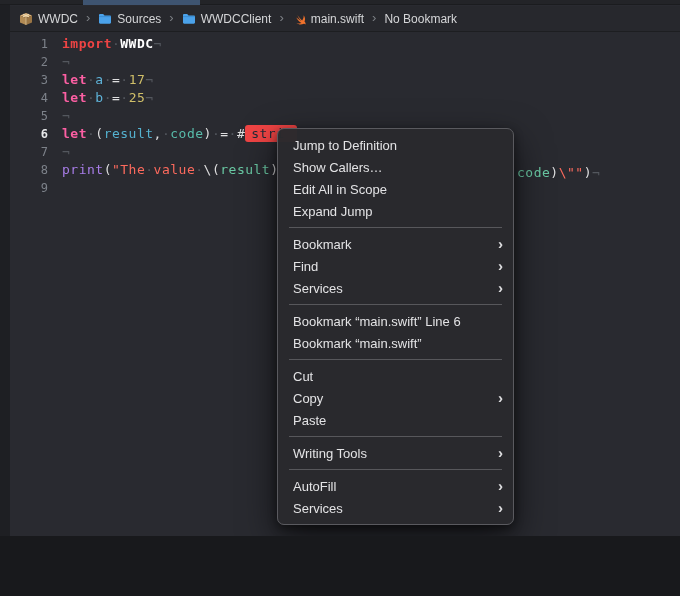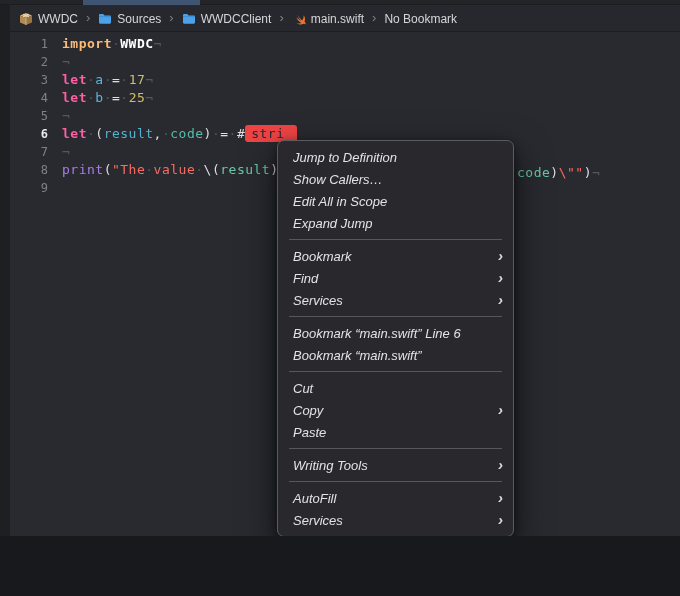--- a/index.html
+++ b/index.html
@@ -27,24 +27,24 @@
   .code-area { position:absolute; left:0; top:3px; right:0; }
   .code-row { display:flex; height:18px; line-height:18px; white-space:pre; }
   .gutter { width:38px; text-align:right; color:#7d828a; font-size:12px; letter-spacing:0; flex:none; }
   .gutter.current { color:#e8e9eb; font-weight:bold; }
   .code-text { margin-left:14px; }
   .seg { display:inline; }
   .seg.b { font-weight:bold; }
   .seg.hl { background:#ef4444; color:#1d2a36; border-radius:3px; padding:1px 12px 1px 6px; }
   .line8-right { position:absolute; left:507px; top:132px; height:18px; line-height:18px; white-space:pre; }
   
-  .context-menu { position:absolute; left:277px; top:140px; width:237px;
+  .context-menu { position:absolute; left:277px; top:128px; width:237px;
     background:rgba(42,42,45,0.98); border:1px solid #5a5a5f; border-radius:7px;
     box-shadow:0 14px 36px rgba(0,0,0,0.62), 0 3px 10px rgba(0,0,0,0.45);
-    padding:5px 0; z-index:10;font-style:italic; }
+    padding:5px 0; z-index:10; }
   .menu-item { height:22px; display:flex; align-items:center; justify-content:space-between;
     padding:0 10px 0 15px; font-size:13px; color:#e3e3e5; cursor:default; }
   .menu-item .arrow { color:#dedee0; font-size:15px; font-weight:bold; line-height:1; padding-bottom:2px; }
   .menu-sep { height:1px; background:#57575b; margin:5px 11px; }
 </style>
 </head>
 <body>
 
 <div class="screen">
 
@@ -89,21 +89,21 @@
         <span>main.swift</span>
       </span>
       <span class="crumb-sep">›</span>
       <span class="crumb">
         <span>No Bookmark</span>
       </span>
     </div>
 
   <div class="editor">
     <div class="code-area" id="code-area">
-        <div class="code-row"><div class="gutter">1</div><div class="code-text"><span class="seg b" style="color: #fdba74;">import</span><span class="seg" style="color: rgb(83, 87, 94);">·</span><span class="seg b" style="color: rgb(255, 255, 255);">WWDC</span><span class="seg" style="color: rgb(83, 87, 94);">¬</span></div></div>
+        <div class="code-row"><div class="gutter">1</div><div class="code-text"><span class="seg b" style="color: #ef4444;">import</span><span class="seg" style="color: rgb(83, 87, 94);">·</span><span class="seg b" style="color: rgb(255, 255, 255);">WWDC</span><span class="seg" style="color: rgb(83, 87, 94);">¬</span></div></div>
         <div class="code-row"><div class="gutter">2</div><div class="code-text"><span class="seg" style="color: rgb(83, 87, 94);">¬</span></div></div>
         <div class="code-row"><div class="gutter">3</div><div class="code-text"><span class="seg b" style="color: rgb(252, 95, 163);">let</span><span class="seg" style="color: rgb(83, 87, 94);">·</span><span class="seg" style="color: rgb(95, 179, 217);">a</span><span class="seg" style="color: rgb(83, 87, 94);">·</span><span class="seg" style="color: rgb(223, 223, 224);">=</span><span class="seg" style="color: rgb(83, 87, 94);">·</span><span class="seg" style="color: rgb(208, 191, 105);">17</span><span class="seg" style="color: rgb(83, 87, 94);">¬</span></div></div>
         <div class="code-row"><div class="gutter">4</div><div class="code-text"><span class="seg b" style="color: rgb(252, 95, 163);">let</span><span class="seg" style="color: rgb(83, 87, 94);">·</span><span class="seg" style="color: rgb(95, 179, 217);">b</span><span class="seg" style="color: rgb(83, 87, 94);">·</span><span class="seg" style="color: rgb(223, 223, 224);">=</span><span class="seg" style="color: rgb(83, 87, 94);">·</span><span class="seg" style="color: rgb(208, 191, 105);">25</span><span class="seg" style="color: rgb(83, 87, 94);">¬</span></div></div>
         <div class="code-row"><div class="gutter">5</div><div class="code-text"><span class="seg" style="color: rgb(83, 87, 94);">¬</span></div></div>
         <div class="code-row"><div class="gutter current">6</div><div class="code-text"><span class="seg b" style="color: rgb(252, 95, 163);">let</span><span class="seg" style="color: rgb(83, 87, 94);">·</span><span class="seg" style="color: rgb(223, 223, 224);">(</span><span class="seg" style="color: rgb(84, 177, 207);">result</span><span class="seg" style="color: rgb(223, 223, 224);">,</span><span class="seg" style="color: rgb(83, 87, 94);">·</span><span class="seg" style="color: rgb(88, 188, 170);">code</span><span class="seg" style="color: rgb(223, 223, 224);">)</span><span class="seg" style="color: rgb(83, 87, 94);">·</span><span class="seg" style="color: rgb(223, 223, 224);">=</span><span class="seg" style="color: rgb(83, 87, 94);">·</span><span class="seg" style="color: rgb(223, 223, 224);">#</span><span class="seg hl" style="color: rgb(29, 42, 54);">stri</span></div></div>
         <div class="code-row"><div class="gutter">7</div><div class="code-text"><span class="seg" style="color: rgb(83, 87, 94);">¬</span></div></div>
         <div class="code-row"><div class="gutter">8</div><div class="code-text"><span class="seg" style="color: rgb(168, 125, 232);">print</span><span class="seg" style="color: rgb(223, 223, 224);">(</span><span class="seg" style="color: rgb(252, 106, 93);">"The</span><span class="seg" style="color: rgb(83, 87, 94);">·</span><span class="seg" style="color: rgb(252, 106, 93);">value</span><span class="seg" style="color: rgb(83, 87, 94);">·</span><span class="seg" style="color: rgb(223, 223, 224);">\(</span><span class="seg" style="color: rgb(105, 200, 163);">result</span><span class="seg" style="color: rgb(223, 223, 224);">)</span></div></div>
         <div class="code-row"><div class="gutter">9</div><div class="code-text"></div></div>
       </div>
     <div class="line8-right" id="line8-right"><span class="seg" style="color: rgb(105, 200, 163);">code</span><span class="seg" style="color: rgb(223, 223, 224);">)</span><span class="seg" style="color: rgb(252, 106, 93);">\""</span><span class="seg" style="color: rgb(223, 223, 224);">)</span><span class="seg" style="color: rgb(83, 87, 94);">¬</span></div>

